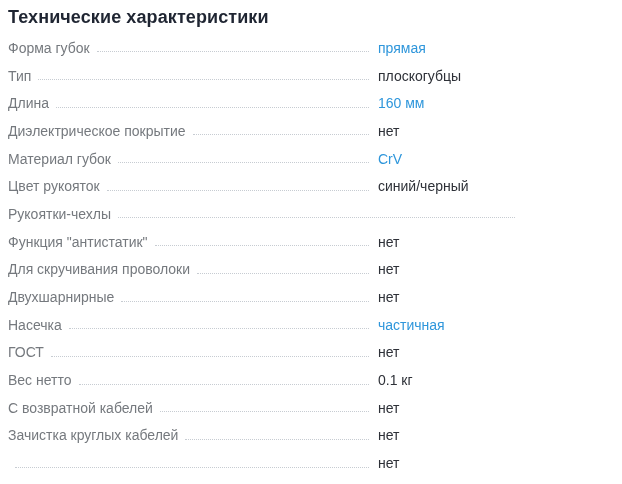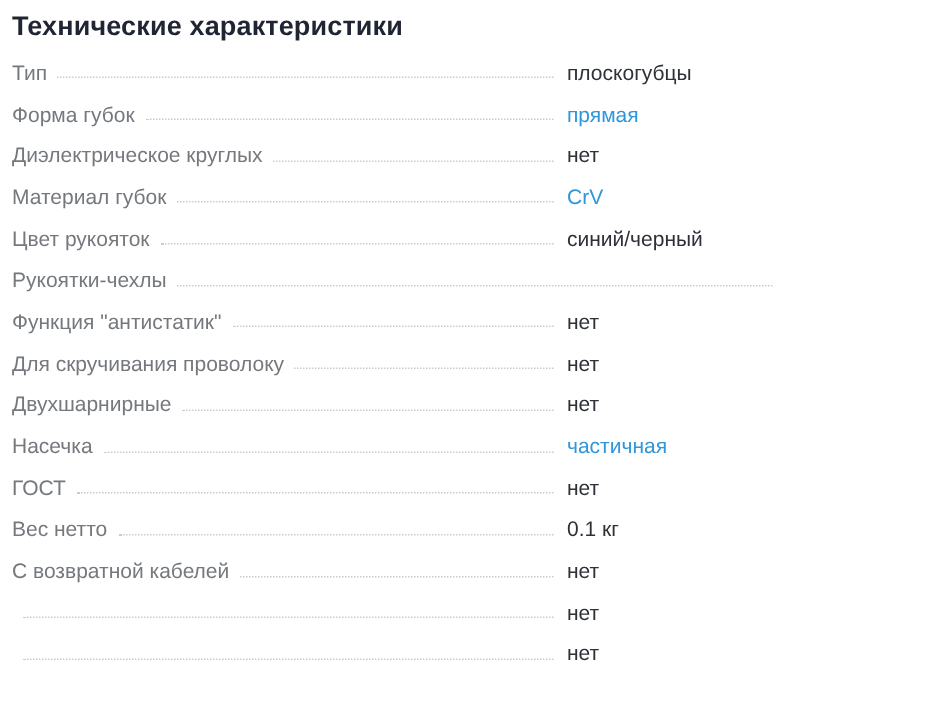--- a/index.html
+++ b/index.html
@@ -52,31 +52,36 @@
     cursor: pointer;
   }
 </style>
 </head>
 <body>
 
 <div class="specs">
   <h2 class="section-title">Технические характеристики</h2>
   <div class="rows" id="rows">
       <div class="spec-row">
+        <span class="spec-label">Форма губок</span>
+        <span class="leader"></span>
+        <span class="spec-value link">прямая</span>
+      </div>
+      <div class="spec-row">
         <span class="spec-label">Тип</span>
         <span class="leader"></span>
         <span class="spec-value">плоскогубцы</span>
       </div>
       <div class="spec-row">
-        <span class="spec-label">Форма губок</span>
+        <span class="spec-label">Длина</span>
         <span class="leader"></span>
-        <span class="spec-value link">прямая</span>
+        <span class="spec-value link">160 мм</span>
       </div>
       <div class="spec-row">
-        <span class="spec-label">Диэлектрическое круглых</span>
+        <span class="spec-label">Диэлектрическое покрытие</span>
         <span class="leader"></span>
         <span class="spec-value">нет</span>
       </div>
       <div class="spec-row">
         <span class="spec-label">Материал губок</span>
         <span class="leader"></span>
         <span class="spec-value link">CrV</span>
       </div>
       <div class="spec-row">
         <span class="spec-label">Цвет рукояток</span>
@@ -86,21 +91,21 @@
       <div class="spec-row">
         <span class="spec-label">Рукоятки-чехлы</span>
         <span class="leader"></span>
       </div>
       <div class="spec-row">
         <span class="spec-label">Функция "антистатик"</span>
         <span class="leader"></span>
         <span class="spec-value">нет</span>
       </div>
       <div class="spec-row">
-        <span class="spec-label">Для скручивания проволоку</span>
+        <span class="spec-label">Для скручивания проволоки</span>
         <span class="leader"></span>
         <span class="spec-value">нет</span>
       </div>
       <div class="spec-row">
         <span class="spec-label">Двухшарнирные</span>
         <span class="leader"></span>
         <span class="spec-value">нет</span>
       </div>
       <div class="spec-row">
         <span class="spec-label">Насечка</span>
@@ -116,20 +121,21 @@
         <span class="spec-label">Вес нетто</span>
         <span class="leader"></span>
         <span class="spec-value">0.1 кг</span>
       </div>
       <div class="spec-row">
         <span class="spec-label">С возвратной кабелей</span>
         <span class="leader"></span>
         <span class="spec-value">нет</span>
       </div>
       <div class="spec-row">
+        <span class="spec-label">Зачистка круглых кабелей</span>
         <span class="leader"></span>
         <span class="spec-value">нет</span>
       </div>
       <div class="spec-row">
         <span class="leader"></span>
         <span class="spec-value">нет</span>
       </div>
     </div>
 </div>
 

